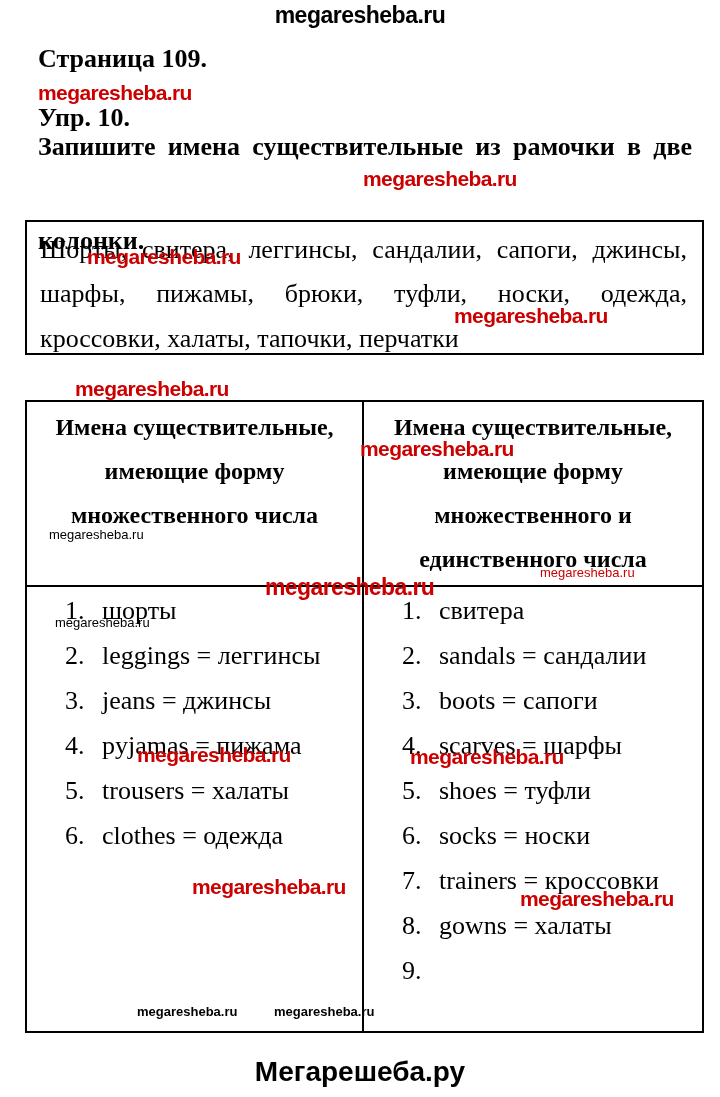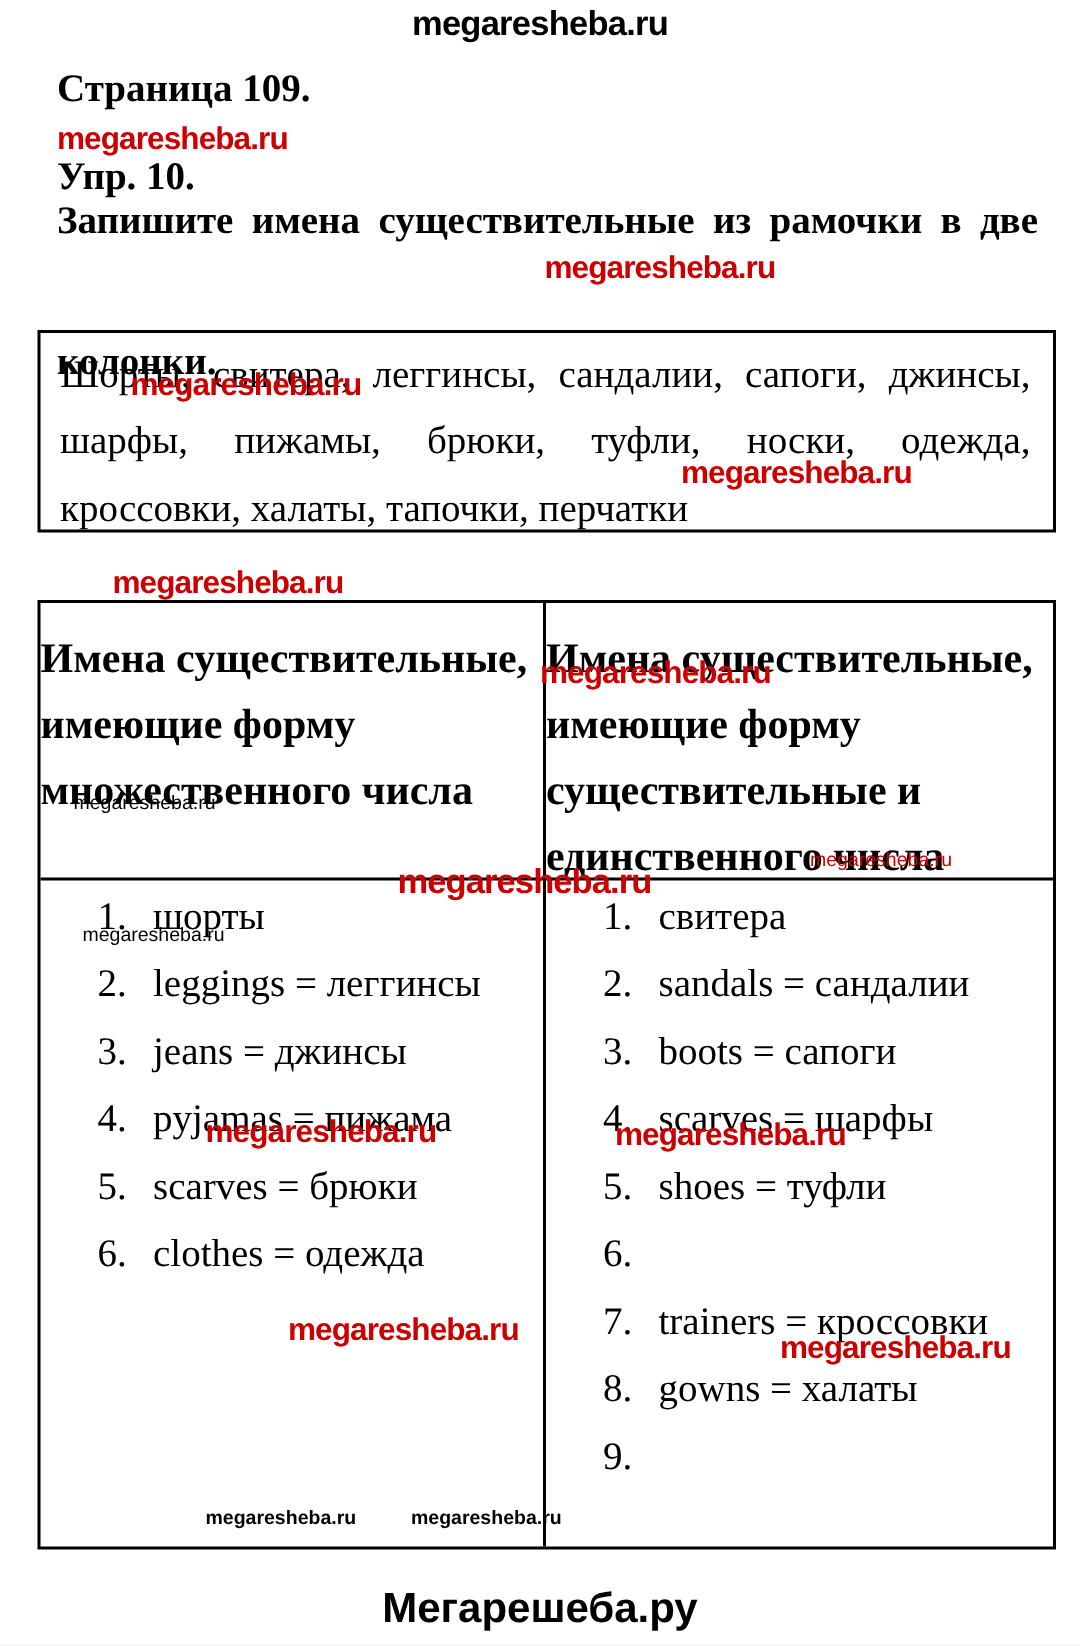--- a/index.html
+++ b/index.html
@@ -33,22 +33,22 @@
     font-size:26px; font-family:"Liberation Serif",serif;
   }
   
   .answer-table {
     position:absolute; left:25px; top:400px; width:675px; height:629px;
     border:2px solid #000;
   }
   .v-divider { position:absolute; left:335px; top:0; width:2px; height:100%; background:#000; }
   .h-divider { position:absolute; left:0; top:183px; width:100%; height:2px; background:#000; }
   .th-block {
-    position:absolute; top:16px; text-align:left; font-weight:bold;
-    font-size:28px; line-height:44px; font-family:"Liberation Serif",serif;
+    position:absolute; top:3px; text-align:center; font-weight:bold;
+    font-size:24px; line-height:44px; font-family:"Liberation Serif",serif;
   }
   .th-left  { left:0;   width:335px; }
   .th-right { left:337; left:337px; width:338px; }
   .col-items { position:absolute; top:188px; }
   .col-left  { left:0;   width:335px; }
   .col-right { left:337px; width:338px; }
   .item { display:flex; height:45px; line-height:42px; font-size:26px; font-family:"Liberation Serif",serif; }
   .col-left  .item { padding-left:38px; }
   .col-right .item { padding-left:38px; }
   .item .num { width:37px; flex-shrink:0; }
@@ -91,21 +91,21 @@
     <div class="th-block th-left">
       <div>Имена существительные,</div>
       <div>имеющие форму</div>
       <div>множественного числа</div>
     </div>
     <div class="wm small black" style="left:22px; top:125px;">megaresheba.ru</div>
 
     <div class="th-block th-right">
       <div>Имена существительные,</div>
       <div>имеющие форму</div>
-      <div>существительные и</div>
+      <div>множественного и</div>
       <div>единственного числа</div>
     </div>
     <div class="wm red" style="left:333px; top:35px;">megaresheba.ru</div>
     <div class="wm small red" style="left:513px; top:163px;">megaresheba.ru</div>
     <div class="wm red xl" style="left:238px; top:172px;">megaresheba.ru</div>
 
     <div class="col-items col-left">
       <div class="item">
           <span class="num">1.</span>
           <span class="label">шорты</span>
@@ -117,21 +117,21 @@
       <div class="item">
           <span class="num">3.</span>
           <span class="label">jeans = джинсы</span>
         </div>
       <div class="item">
           <span class="num">4.</span>
           <span class="label">pyjamas = пижама</span>
         </div>
       <div class="item">
           <span class="num">5.</span>
-          <span class="label">scarves = брюки</span>
+          <span class="label">trousers = халаты</span>
         </div>
       <div class="item">
           <span class="num">6.</span>
           <span class="label">clothes = одежда</span>
         </div>
     </div>
     <div class="wm small black" style="left:28px; top:213px;">megaresheba.ru</div>
     <div class="wm red" style="left:110px; top:341px;">megaresheba.ru</div>
     <div class="wm red" style="left:165px; top:473px;">megaresheba.ru</div>
     <div class="wm small-bold black" style="left:110px; top:602px;">megaresheba.ru</div>
@@ -153,20 +153,21 @@
       <div class="item">
           <span class="num">4.</span>
           <span class="label">scarves = шарфы</span>
         </div>
       <div class="item">
           <span class="num">5.</span>
           <span class="label">shoes = туфли</span>
         </div>
       <div class="item">
           <span class="num">6.</span>
+          <span class="label">socks = носки</span>
         </div>
       <div class="item">
           <span class="num">7.</span>
           <span class="label">trainers = кроссовки</span>
         </div>
       <div class="item">
           <span class="num">8.</span>
           <span class="label">gowns = халаты</span>
         </div>
       <div class="item">

